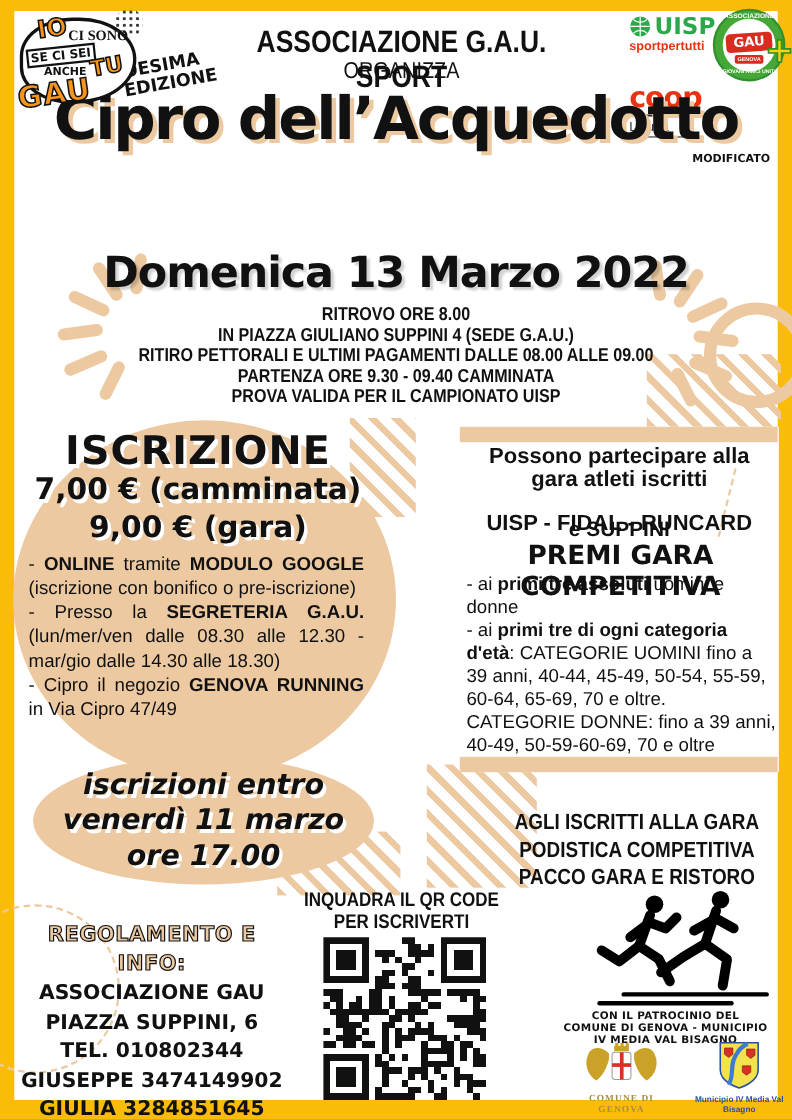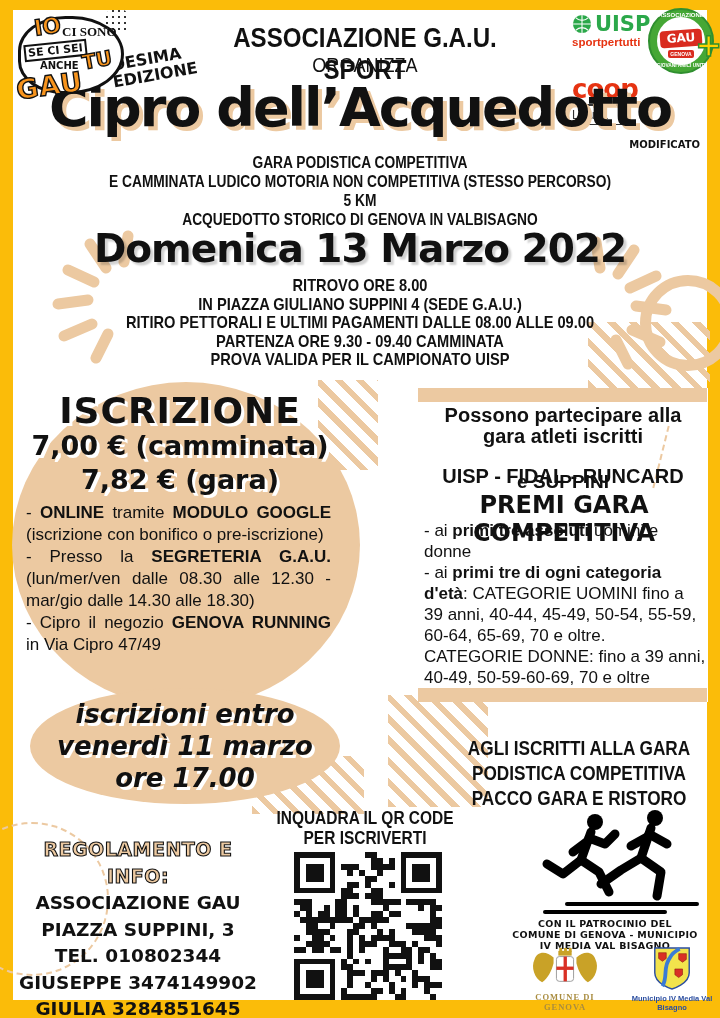--- a/index.html
+++ b/index.html
@@ -92,41 +92,35 @@
     <div class="abs ctr" style="left:0;top:4px;width:66px;font-size:6px;font-weight:700;color:#fff;">ASSOCIAZIONE</div>
     <div class="abs ctr" style="left:4px;top:55px;width:58px;font-size:4.8px;font-weight:700;color:#fff;">GIOVANI AMICI UNITI</div>
     <div class="abs ctr" style="left:12px;top:22px;width:42px;height:17px;background:#D92B1F;border-radius:4px;box-shadow:0 0 0 1.5px #fff;color:#fff;font-weight:800;font-size:12px;line-height:17px;transform:rotate(-4deg);font-family:'DejaVu Sans',sans-serif;">GAU</div>
     <div class="abs ctr" style="left:20px;top:42px;width:26px;height:8px;background:#D92B1F;border-radius:2px;color:#fff;font-weight:700;font-size:5px;line-height:8px;">GENOVA</div>
     <span class="abs" style="right:-8px;top:18px;font-size:32px;font-weight:800;color:#FFD200;-webkit-text-stroke:1.5px #2f8f2f;font-family:'DejaVu Sans',sans-serif;">+</span>
   </div>
 
   <div class="abs z2 ctr comic" style="left:20px;top:76px;width:680px;font-size:54px;font-weight:800;letter-spacing:-2px;text-shadow:4px 4px 0 #ecc9a1;">Cipro dell’Acquedotto</div>
   <div class="abs z2 comic" style="left:600px;top:139px;width:100px;text-align:right;font-size:10px;font-weight:800;">MODIFICATO</div>
 
-  <div class="abs z2" style="left:40px;top:153px;width:640px;">
-    <div class="ctr squish" style="font-size:16px;font-weight:700;line-height:19px;">GARA PODISTICA COMPETITIVA</div>
-    <div class="ctr squish" style="font-size:16px;font-weight:700;line-height:19px;">E CAMMINATA LUDICO MOTORIA NON COMPETITIVA (STESSO PERCORSO)</div>
-    <div class="ctr squish" style="font-size:16px;font-weight:700;line-height:19px;">5 KM</div>
-    <div class="ctr squish" style="font-size:16px;font-weight:700;line-height:19px;">ACQUEDOTTO STORICO DI GENOVA IN VALBISAGNO</div>
-  </div>
 
   <div class="abs z2 ctr comic" style="left:40px;top:226px;width:640px;font-size:39px;font-weight:800;letter-spacing:-1px;text-shadow:3px 3px 2px rgba(0,0,0,.18);">Domenica 13 Marzo 2022</div>
 
   <div class="abs z2" style="left:40px;top:277px;width:640px;">
     <div class="ctr squish" style="font-size:17px;font-weight:700;line-height:18.5px;">RITROVO ORE 8.00</div>
     <div class="ctr squish" style="font-size:17px;font-weight:700;line-height:18.5px;">IN PIAZZA GIULIANO SUPPINI 4 (SEDE G.A.U.)</div>
     <div class="ctr squish" style="font-size:17px;font-weight:700;line-height:18.5px;">RITIRO PETTORALI E ULTIMI PAGAMENTI DALLE 08.00 ALLE 09.00</div>
     <div class="ctr squish" style="font-size:17px;font-weight:700;line-height:18.5px;">PARTENZA ORE 9.30 - 09.40 CAMMINATA</div>
     <div class="ctr squish" style="font-size:17px;font-weight:700;line-height:18.5px;">PROVA VALIDA PER IL CAMPIONATO UISP</div>
   </div>
 
   <div class="abs blob" style="left:12px;top:382px;width:348px;height:326px;"></div>
   <div class="abs z2 ctr comic ws" style="left:40px;top:390px;width:280px;font-size:36px;font-weight:800;letter-spacing:1px;">ISCRIZIONE</div>
   <div class="abs z2 ctr comic ws" style="left:20px;top:430px;width:320px;font-size:27px;font-weight:800;">7,00 € (camminata)</div>
-  <div class="abs z2 ctr comic ws" style="left:20px;top:464px;width:320px;font-size:27px;font-weight:800;">7,82 € (gara)</div>
+  <div class="abs z2 ctr comic ws" style="left:20px;top:464px;width:320px;font-size:27px;font-weight:800;">9,00 € (gara)</div>
   <div class="abs z2" style="left:26px;top:502px;width:305px;font-size:17px;line-height:22px;text-align:justify;">
     <p><span>- </span><b>ONLINE</b><span> tramite </span><b>MODULO GOOGLE</b><span> (iscrizione con bonifico o pre-iscrizione)</span></p>
     <p><span>- Presso la </span><b>SEGRETERIA G.A.U.</b><span> (lun/mer/ven dalle 08.30 alle 12.30 - mar/gio dalle 14.30 alle 18.30)</span></p>
     <p><span>- Cipro il negozio </span><b>GENOVA RUNNING</b><span> in Via Cipro 47/49</span></p>
   </div>
 
   <div class="abs blob" style="left:30px;top:688px;width:310px;height:116px;"></div>
   <div class="abs z2 ctr comic ws" style="left:40px;top:698px;width:290px;font-size:26px;font-weight:800;font-style:italic;line-height:32px;">
     <div>iscrizioni entro</div>
     <div>venerdì 11 marzo</div>
@@ -374,21 +368,21 @@
       <rect x="12" y="24" width="1" height="1"></rect>
       <rect x="13" y="24" width="1" height="1"></rect>
       <rect x="17" y="24" width="1" height="1"></rect>
       <rect x="18" y="24" width="1" height="1"></rect>
       <rect x="23" y="24" width="1" height="1"></rect>
     </svg>
 
   <div class="abs z2 ctr comic" style="left:16px;top:836px;width:244px;">
     <div style="font-size:19px;font-weight:800;color:#ecc9a1;-webkit-text-stroke:1.1px #111;letter-spacing:.5px;line-height:27px;">REGOLAMENTO E INFO:</div>
     <div style="font-size:18.5px;font-weight:800;line-height:26.5px;">ASSOCIAZIONE GAU</div>
-    <div style="font-size:18.5px;font-weight:800;line-height:26.5px;">PIAZZA SUPPINI, 3</div>
+    <div style="font-size:18.5px;font-weight:800;line-height:26.5px;">PIAZZA SUPPINI, 6</div>
     <div style="font-size:18.5px;font-weight:800;line-height:26.5px;">TEL. 010802344</div>
     <div style="font-size:18.5px;font-weight:800;line-height:26.5px;">GIUSEPPE 3474149902</div>
     <div style="font-size:18.5px;font-weight:800;line-height:26.5px;">GIULIA 3284851645</div>
 
   </div>
 
   <svg class="abs z2" style="left:515px;top:806px;" width="190" height="112" viewBox="0 0 190 112">
     <g stroke="#000" stroke-width="9" stroke-linecap="round" stroke-linejoin="round" fill="none">
       <path d="M76,26 L66,54"></path>
         <path d="M74,32 L90,38 L100,28"></path>

